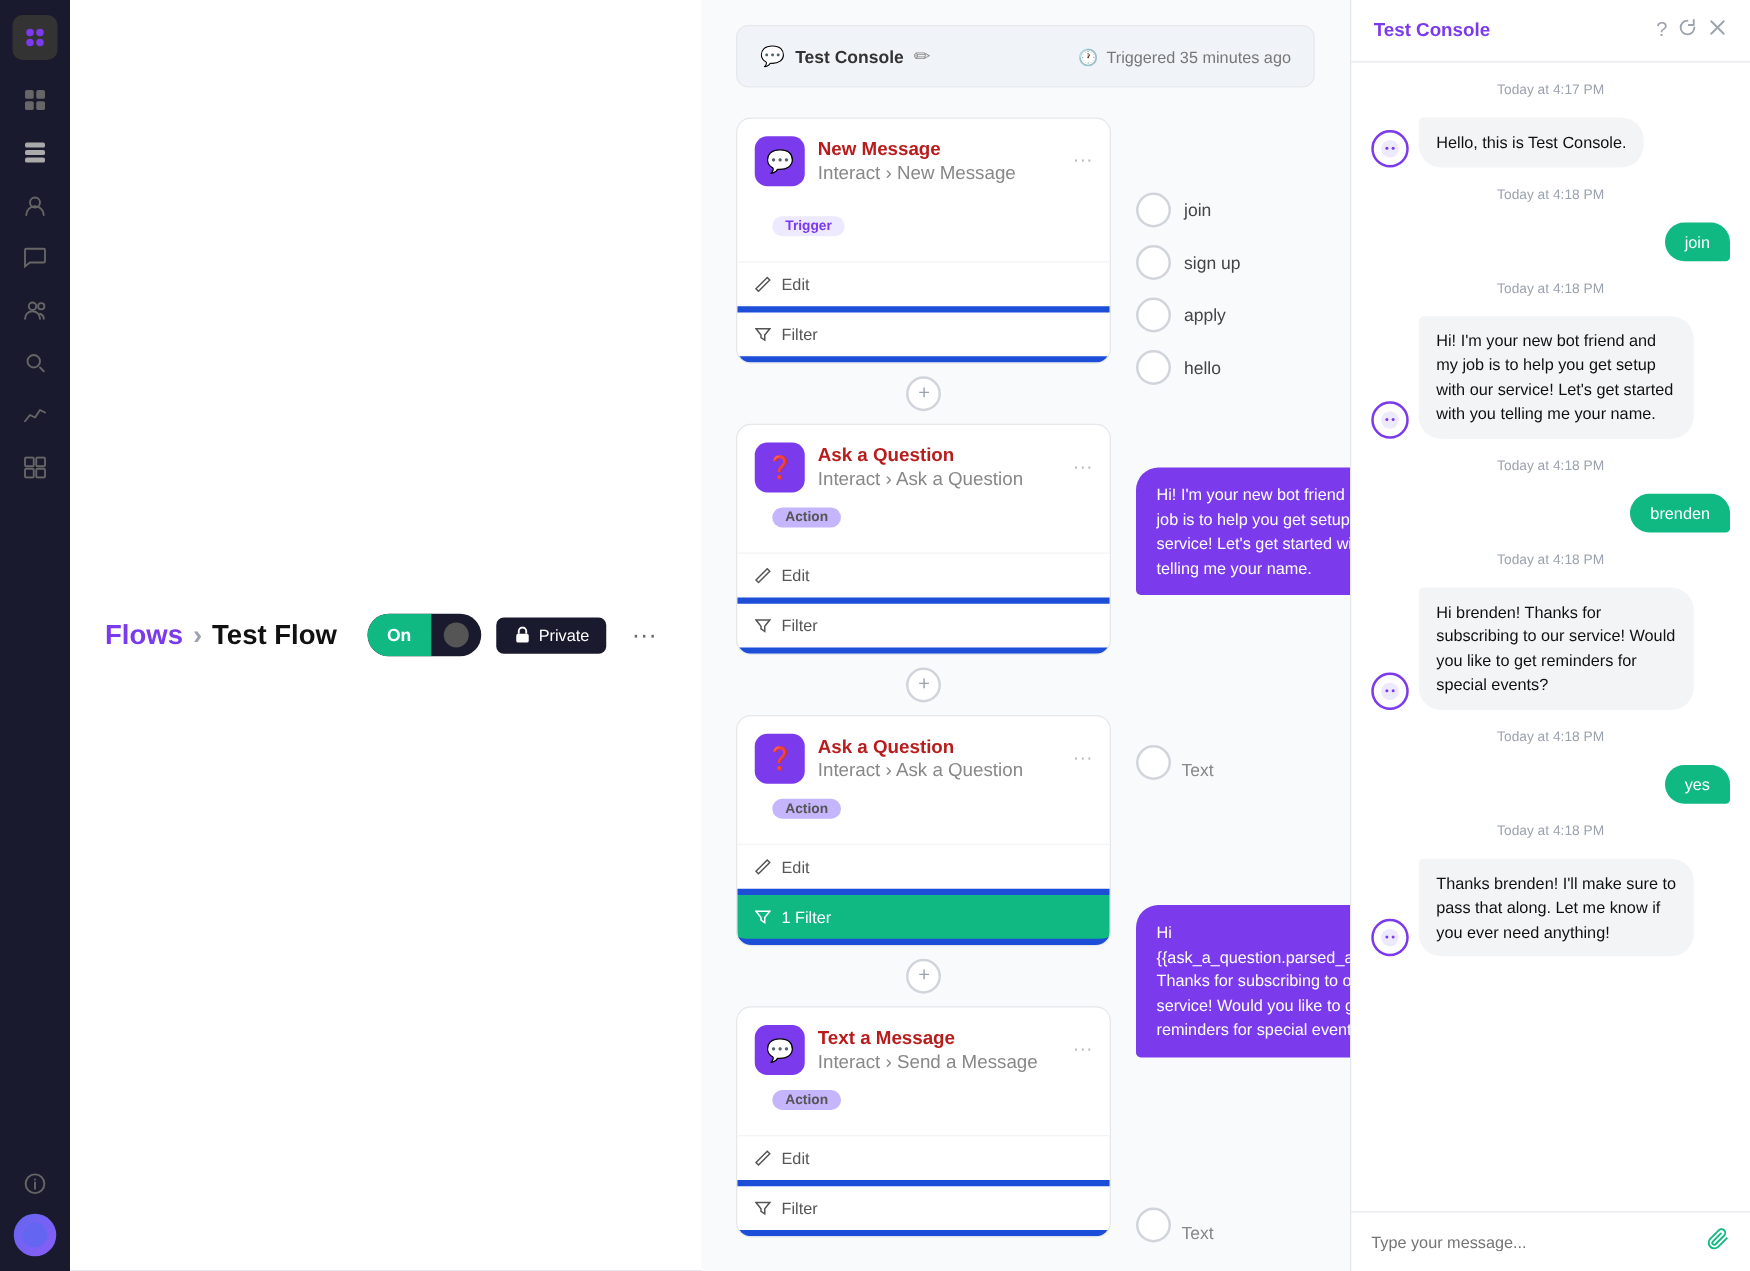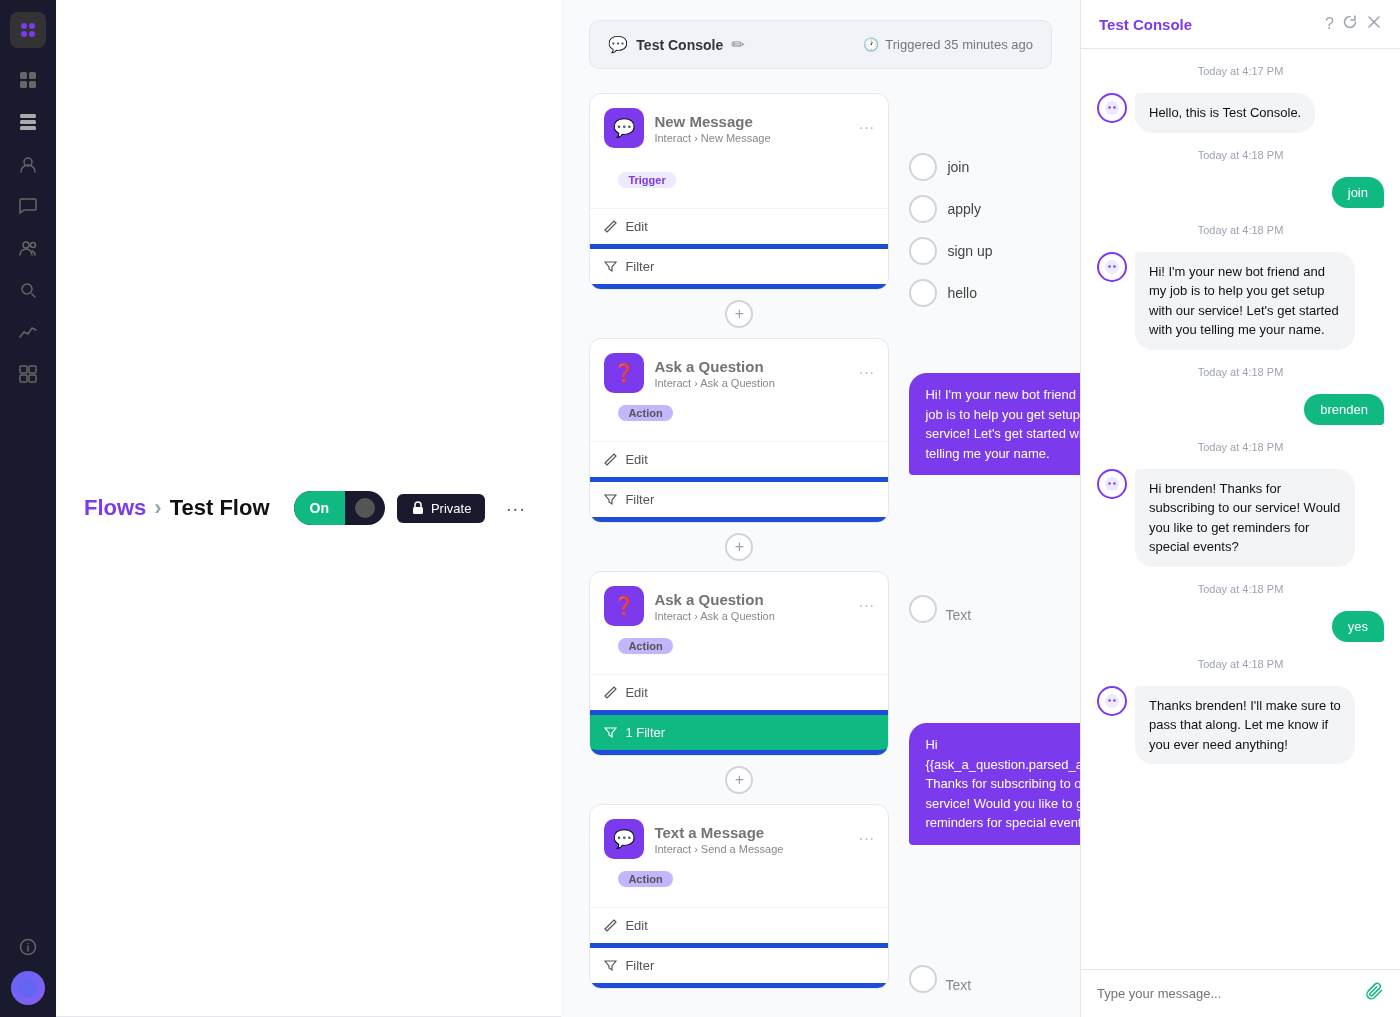--- a/index.html
+++ b/index.html
@@ -184,22 +184,22 @@
     }
     .step-icon-wrap {
       width: 40px; height: 40px;
       border-radius: 10px;
       display: flex; align-items: center; justify-content: center;
       flex-shrink: 0;
     }
     .step-icon-wrap.purple { background: #7c3aed; }
     .step-icon-inner { color: #fff; font-size: 18px; }
     .step-info { flex: 1; }
-    .step-title { font-weight: 700; font-size: 15px; color: #737373; }
-    .step-subtitle { font-size: 11px; color: #888; margin-top: 2px; }
+    .step-title { font-weight: 700; font-size: 15px; color: #b91c1c; }
+    .step-subtitle { font-size: 15px; color: #888; margin-top: 2px; }
     .step-more { color: #bbb; cursor: pointer; font-size: 16px; }
     .step-badge {
       display: inline-block;
       padding: 2px 10px;
       border-radius: 20px;
       font-size: 11px;
       font-weight: 600;
       margin: 0 14px 10px;
     }
     .badge-trigger { background: #ede9fe; color: #7c3aed; }
@@ -326,21 +326,21 @@
       gap: 12px;
     }
 
     .msg-timestamp {
       text-align: center;
       font-size: 11px;
       color: #9ca3af;
       margin: 4px 0;
     }
 
-    .msg-row { display: flex; align-items: flex-start; gap: 8px; }
+    .msg-row { display: flex; align-items: flex-end; gap: 8px; }
     .msg-row.incoming { justify-content: flex-start; }
     .msg-row.outgoing { justify-content: flex-end; }
 
     .msg-bot-icon {
       width: 30px; height: 30px;
       border-radius: 50%;
       border: 2px solid #7c3aed;
       display: flex; align-items: center; justify-content: center;
       background: #fff;
       font-size: 13px;
@@ -655,25 +655,25 @@
 
         <div class="right-column">
 
           <div class="bubble-section" style="margin-top: 60px;">
             <div class="bubble-trigger-item">
               <div class="bubble-circle"></div>
               <span class="bubble-trigger-text">join</span>
             </div>
             <div class="bubble-trigger-item">
               <div class="bubble-circle"></div>
-              <span class="bubble-trigger-text">apply</span>
+              <span class="bubble-trigger-text">sign up</span>
             </div>
             <div class="bubble-trigger-item">
               <div class="bubble-circle"></div>
-              <span class="bubble-trigger-text">sign up</span>
+              <span class="bubble-trigger-text">apply</span>
             </div>
             <div class="bubble-trigger-item">
               <div class="bubble-circle"></div>
               <span class="bubble-trigger-text">hello</span>
             </div>
           </div>
 
           <div class="bubble-section" style="margin-top: 40px;">
             <div class="bubble-row bot">
               <div class="bot-bubble">Hi! I'm your new bot friend and my job is to help you get setup with our service! Let's get started with you telling me your name.</div>

